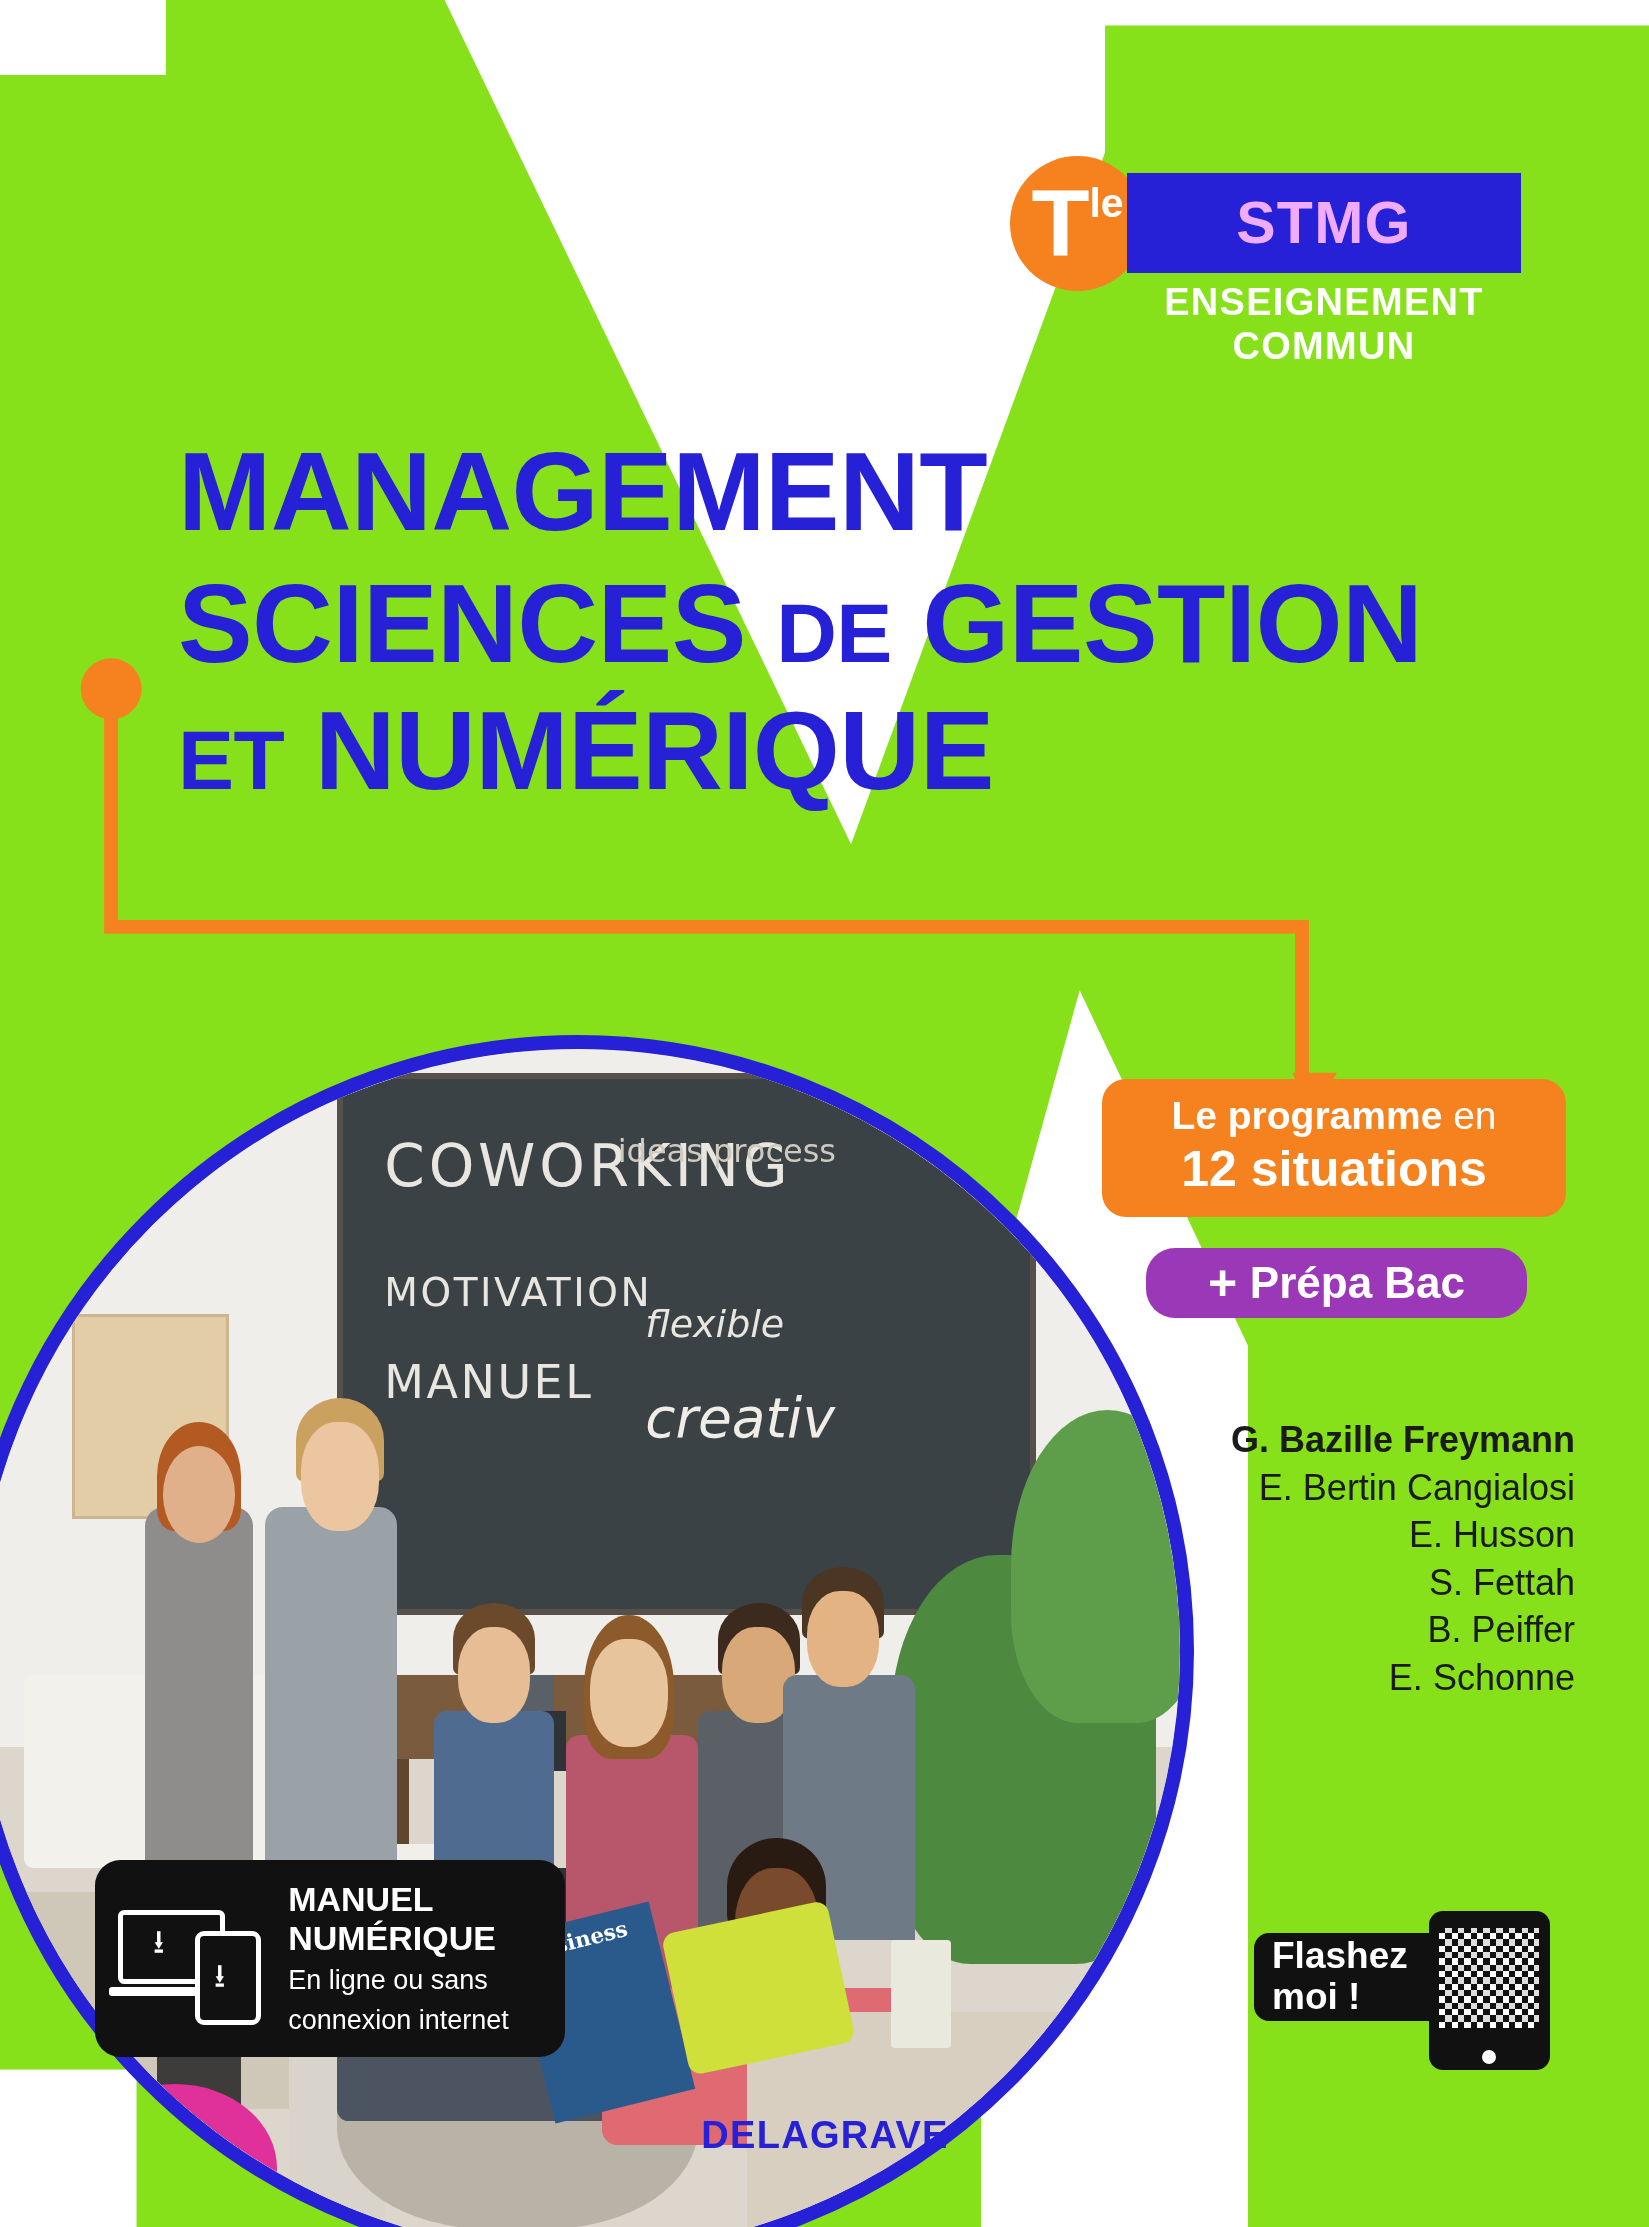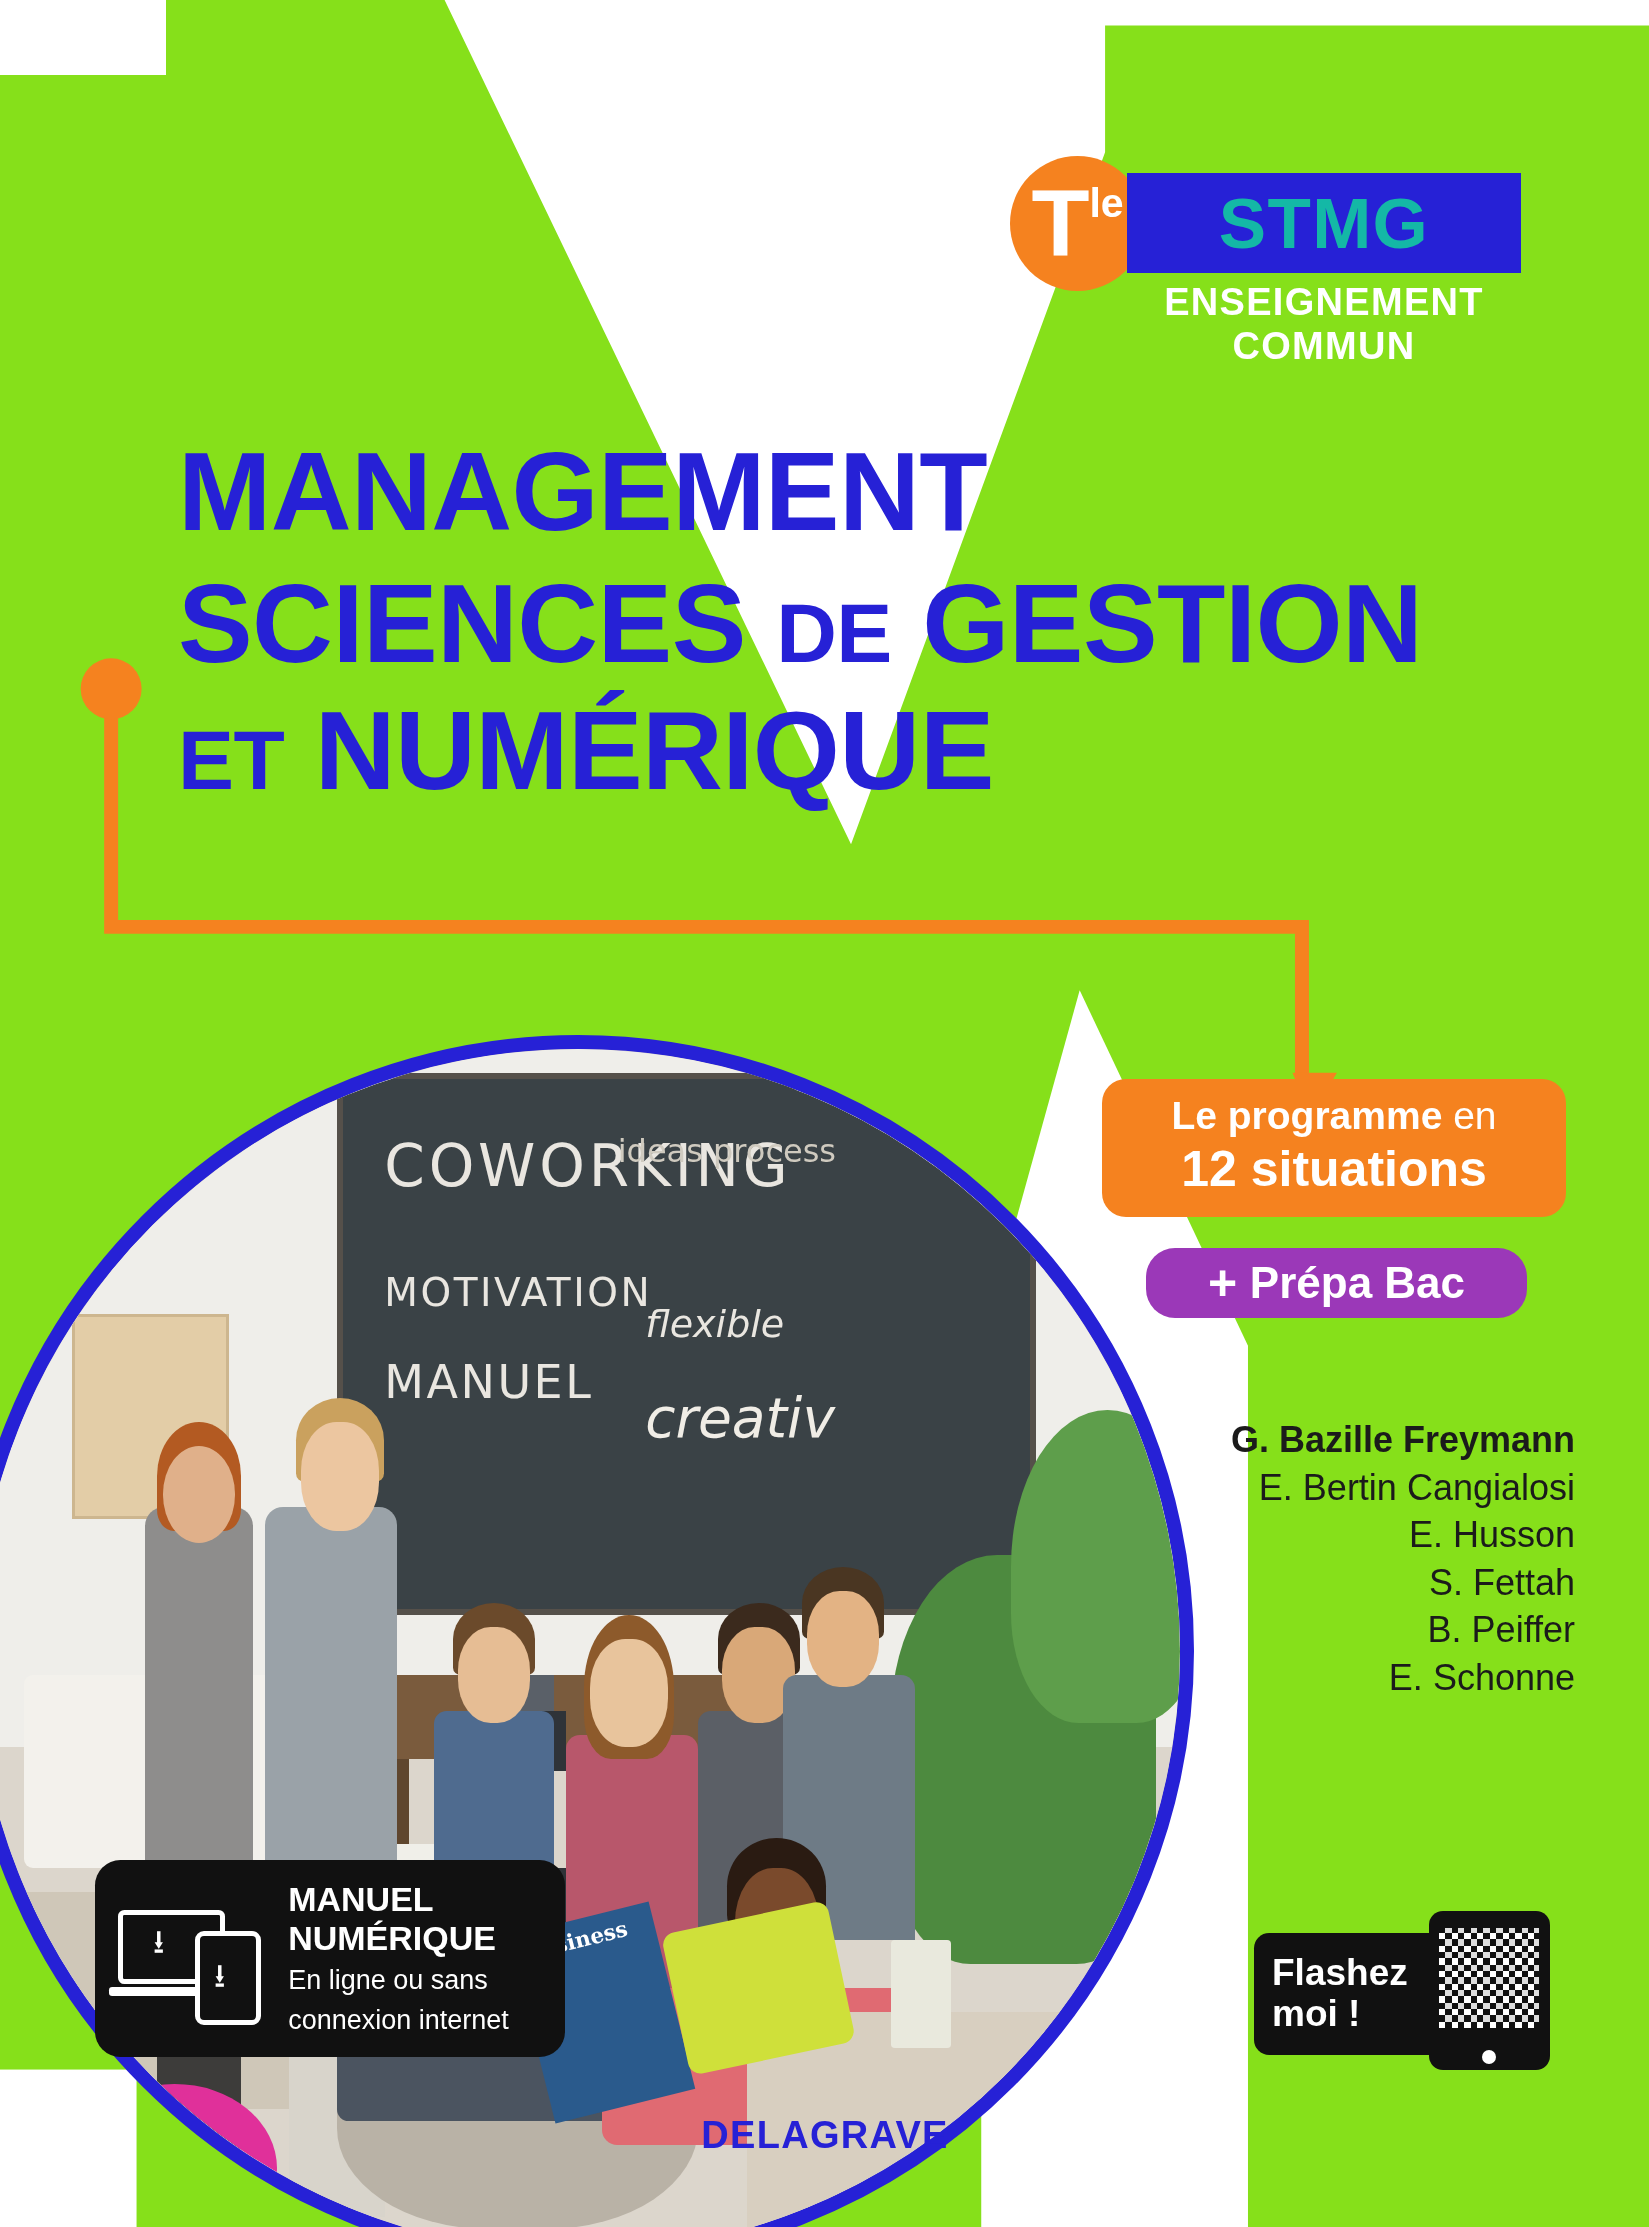--- a/index.html
+++ b/index.html
@@ -75,22 +75,22 @@
   .stmg-bar {
     position: absolute;
     left: 117px; top: 17px;
     width: 394px; height: 100px;
     background: #2621d6;
     display: flex;
     align-items: center;
     justify-content: center;
   }
   .stmg-bar span {
-    color: #14b8a6;
-    font-size: 71px;
+    color: #f0abfc;
+    font-size: 59px;
     font-weight: bold;
     letter-spacing: 1.3px;
     line-height: 1;
   }
   .stmg-sub {
     position: absolute;
     left: 117px;
     top: 124px;
     width: 394px;
     text-align: center;
@@ -290,21 +290,21 @@
   .flash {
     position: absolute;
     left: 1254px;
     top: 1911px;
     width: 298px;
     height: 159px;
   }
   .flash-label {
     position: absolute;
     left: 0; top: 22px;
-    width: 197px; height: 122px;
+    width: 197px; height: 88px;
     background: #111111;
     border-radius: 15.2px;
     color: #ffffff;
     display: flex;
     flex-direction: column;
     justify-content: center;
     padding-left: 18px;
     font-size: 37px;
     font-weight: bold;
     line-height: 1.1;

